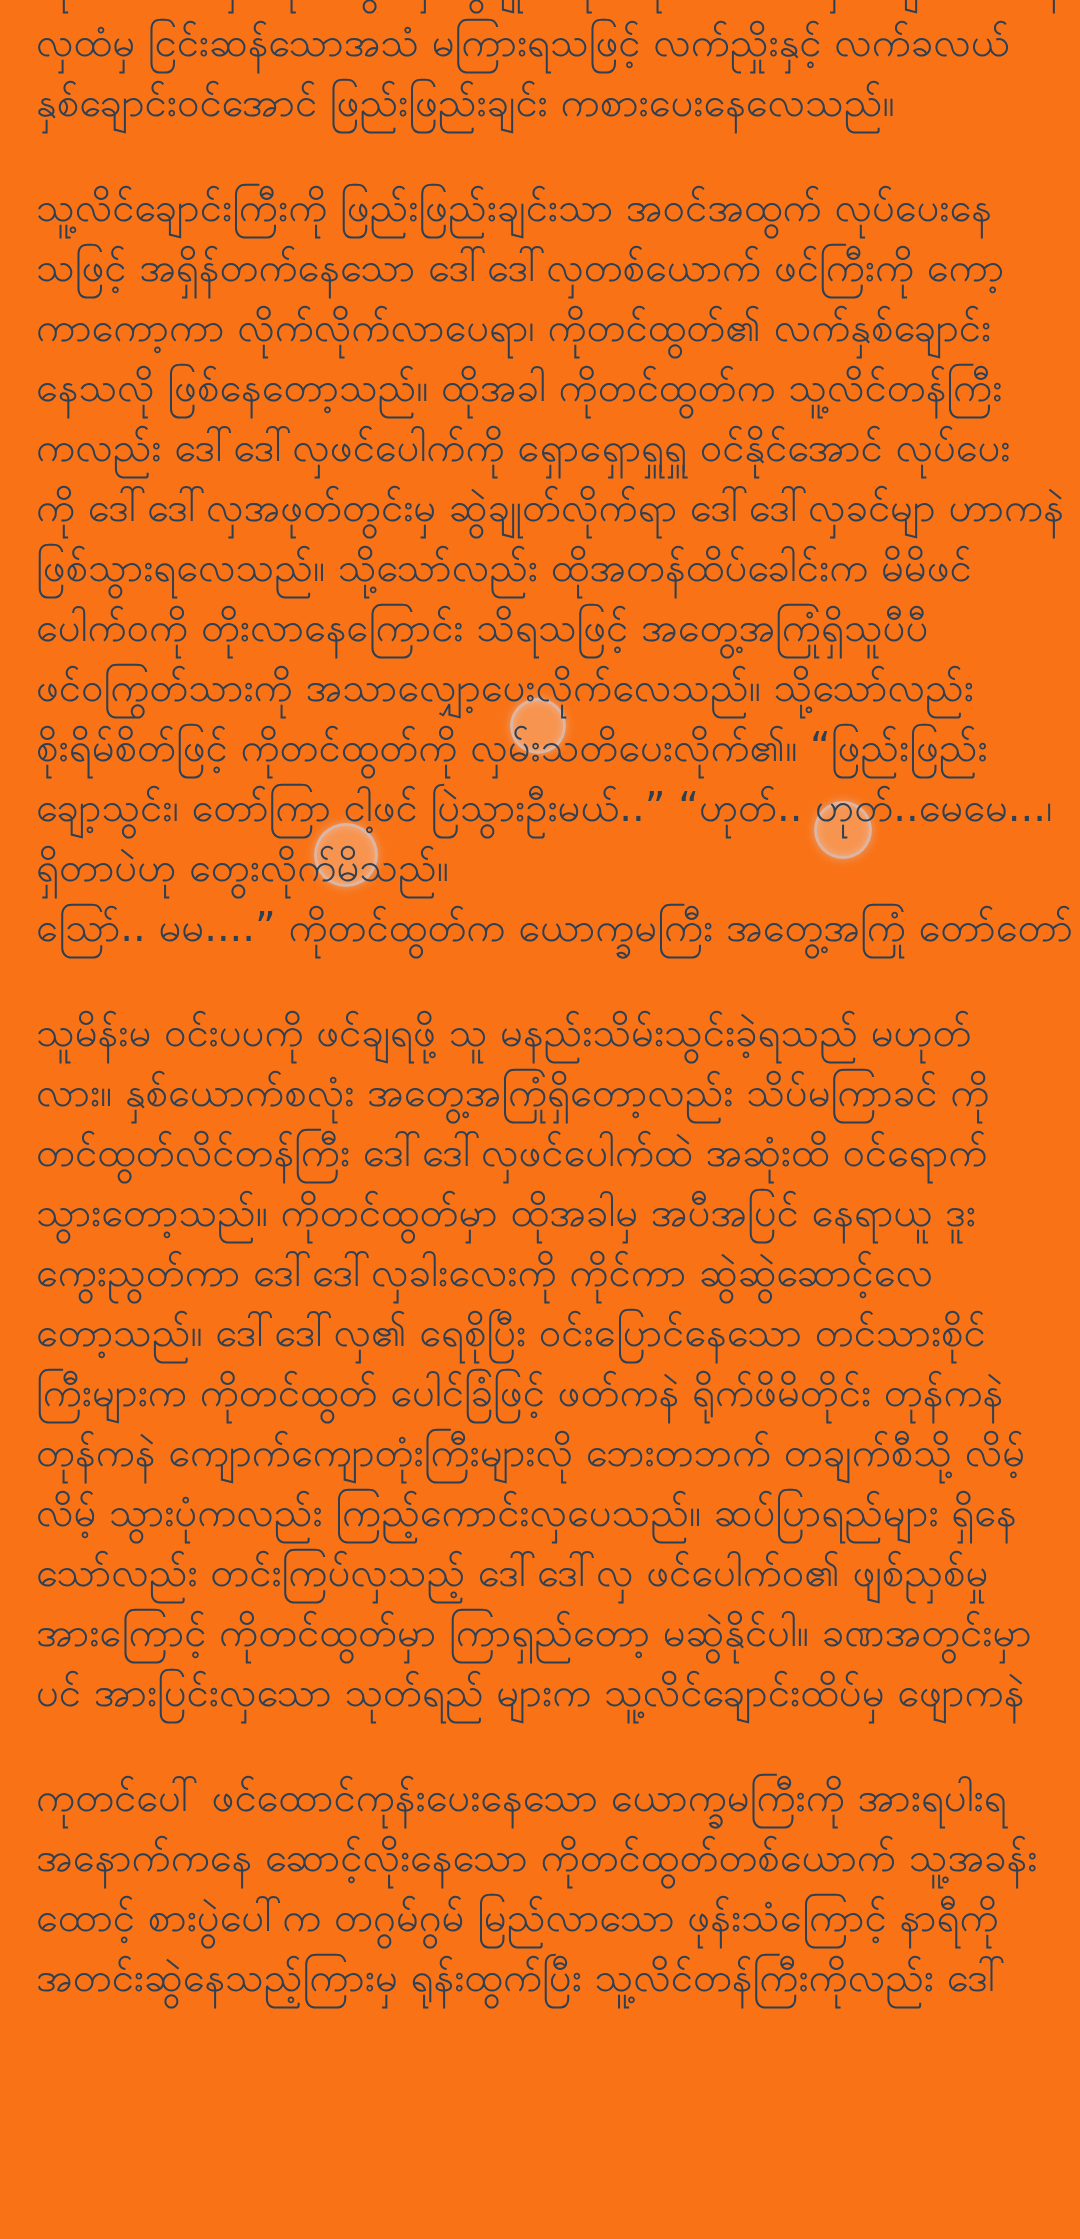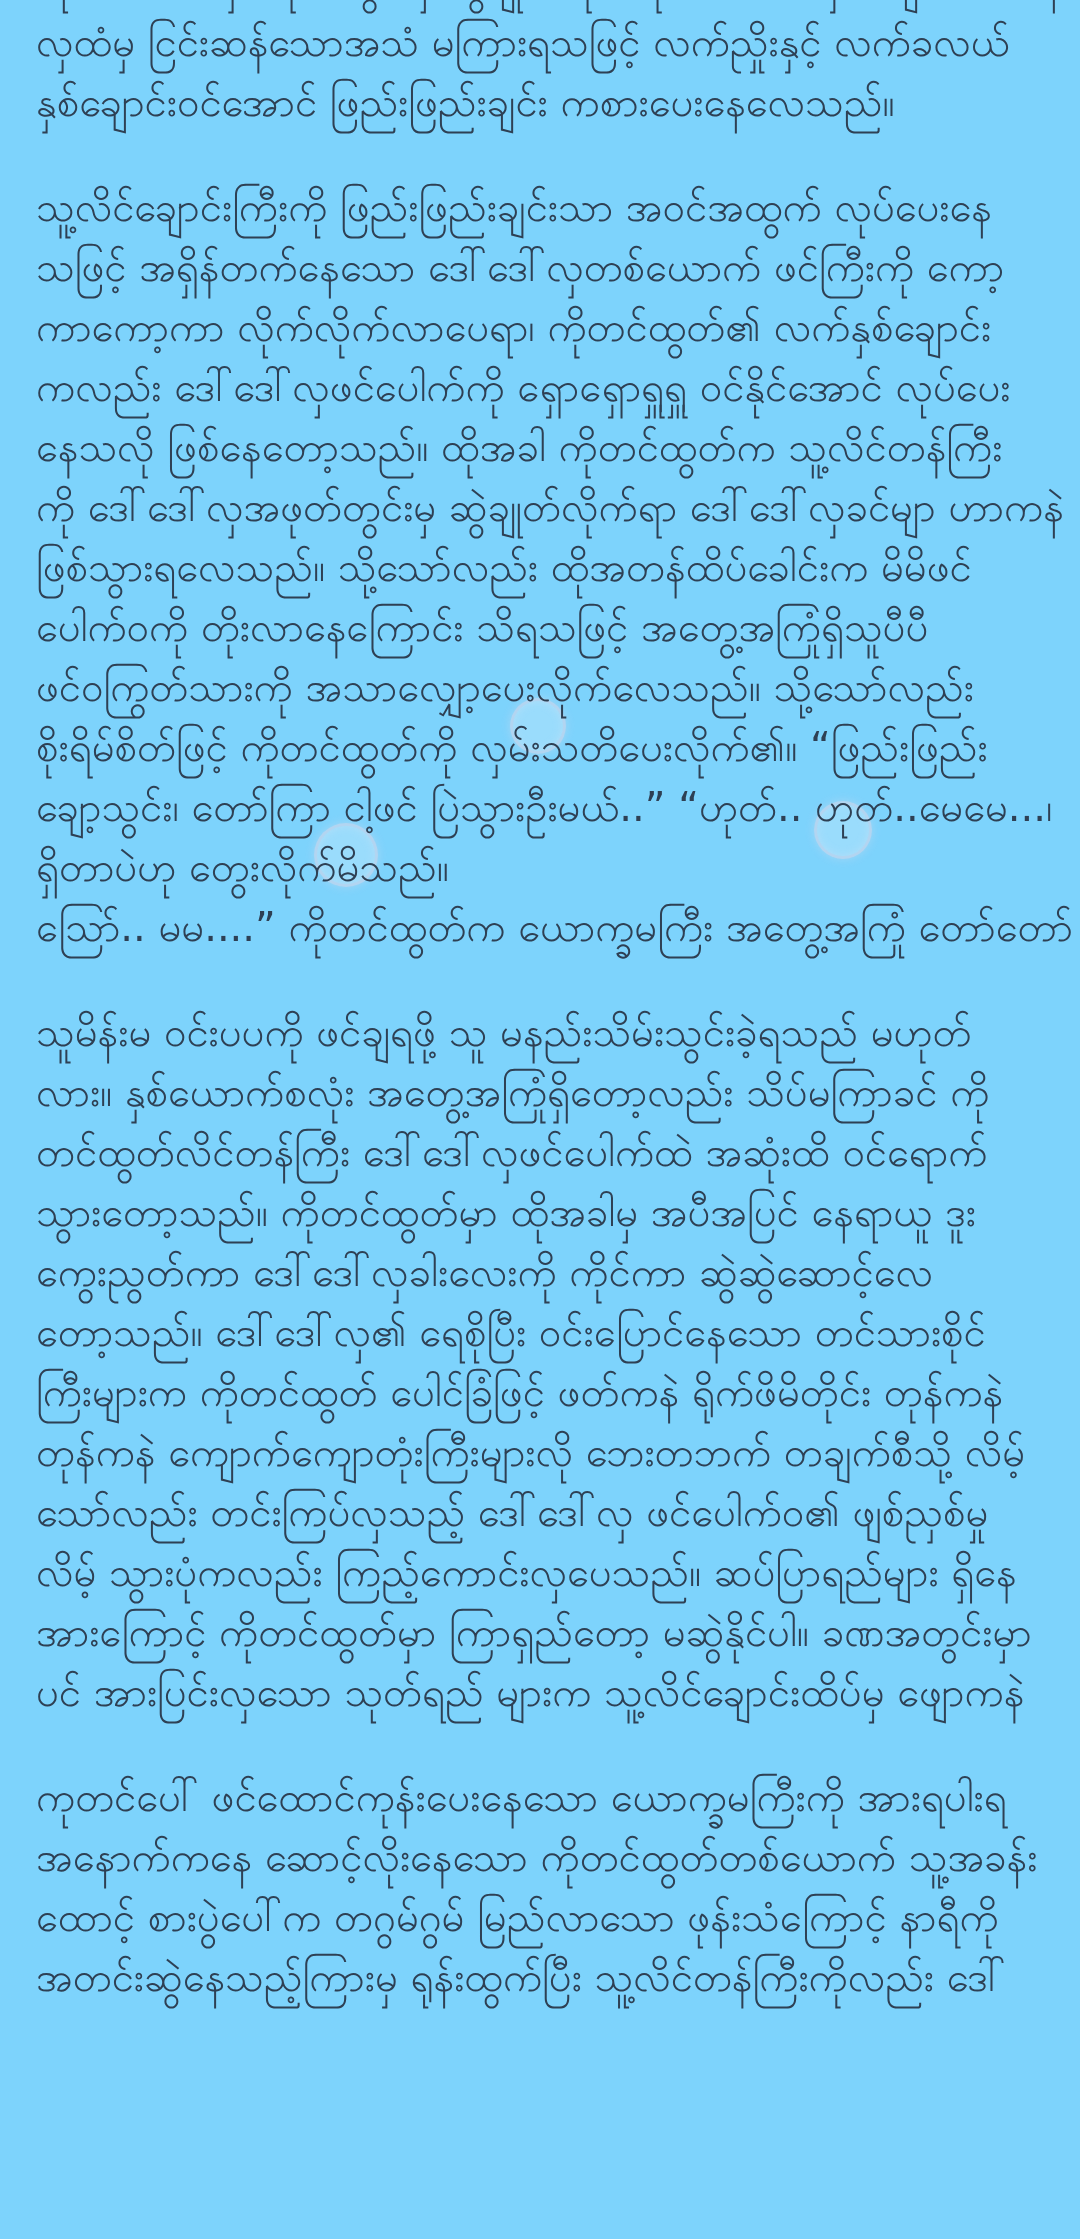--- a/index.html
+++ b/index.html
@@ -7,21 +7,21 @@
     padding: 0;
     width: 1080px;
     height: 2239px;
     overflow: hidden;
     background: #fcfcfe;
   }
   .page {
     position: relative;
     width: 1080px;
     height: 2239px;
-    background: #7dd3fc;
+    background: #f97316;
     overflow: hidden;
     font-family: "DejaVu Sans", sans-serif;
   }
   .content {
     position: relative;
     z-index: 2;
     padding: 0 28px 0 36px;
     margin-top: -48px;
     color: #2e4054;
     font-size: 40px;
@@ -61,42 +61,42 @@
   <div class="content" id="content">
       <div class="line fragment">ကို ဒေါ်ဒေါ်လှအဖုတ်တွင်းမှ ဆွဲချုတ်လိုက်ရာ ဒေါ်ဒေါ်လှခင်မျာ ဟာကနဲ</div>
       <div class="para">
         <div class="line">လှထံမှ ငြင်းဆန်သောအသံ မကြားရသဖြင့် လက်ညှိုးနှင့် လက်ခလယ်</div>
         <div class="line">နှစ်ချောင်းဝင်အောင် ဖြည်းဖြည်းချင်း ကစားပေးနေလေသည်။</div>
       </div>
       <div class="para">
         <div class="line">သူ့လိင်ချောင်းကြီးကို ဖြည်းဖြည်းချင်းသာ အဝင်အထွက် လုပ်ပေးနေ</div>
         <div class="line">သဖြင့် အရှိန်တက်နေသော ဒေါ်ဒေါ်လှတစ်ယောက် ဖင်ကြီးကို ကော့</div>
         <div class="line">ကာကော့ကာ လိုက်လိုက်လာပေရာ၊ ကိုတင်ထွတ်၏ လက်နှစ်ချောင်း</div>
+        <div class="line">နေသလို ဖြစ်နေတော့သည်။ ထိုအခါ ကိုတင်ထွတ်က သူ့လိင်တန်ကြီး</div>
         <div class="line">ကလည်း ဒေါ်ဒေါ်လှဖင်ပေါက်ကို ရှောရှောရှူရှူ ဝင်နိုင်အောင် လုပ်ပေး</div>
-        <div class="line">နေသလို ဖြစ်နေတော့သည်။ ထိုအခါ ကိုတင်ထွတ်က သူ့လိင်တန်ကြီး</div>
         <div class="line">ကို ဒေါ်ဒေါ်လှအဖုတ်တွင်းမှ ဆွဲချုတ်လိုက်ရာ ဒေါ်ဒေါ်လှခင်မျာ ဟာကနဲ</div>
         <div class="line">ဖြစ်သွားရလေသည်။ သို့သော်လည်း ထိုအတန်ထိပ်ခေါင်းက မိမိဖင်</div>
         <div class="line">ပေါက်ဝကို တိုးလာနေကြောင်း သိရသဖြင့် အတွေ့အကြုံရှိသူပီပီ</div>
         <div class="line">ဖင်ဝကြွတ်သားကို အသာလျှော့ပေးလိုက်လေသည်။ သို့သော်လည်း</div>
         <div class="line">စိုးရိမ်စိတ်ဖြင့် ကိုတင်ထွတ်ကို လှမ်းသတိပေးလိုက်၏။ “ဖြည်းဖြည်း</div>
         <div class="line">ချော့သွင်း၊ တော်ကြာ ငါ့ဖင် ပြဲသွားဦးမယ်..” “ဟုတ်.. ဟုတ်..မေမေ...၊</div>
         <div class="line">ရှိတာပဲဟု တွေးလိုက်မိသည်။</div>
         <div class="line">သြော်.. မမ....” ကိုတင်ထွတ်က ယောက္ခမကြီး အတွေ့အကြုံ တော်တော်</div>
       </div>
       <div class="para">
         <div class="line">သူမိန်းမ ဝင်းပပကို ဖင်ချရဖို့ သူ မနည်းသိမ်းသွင်းခဲ့ရသည် မဟုတ်</div>
         <div class="line">လား။ နှစ်ယောက်စလုံး အတွေ့အကြုံရှိတော့လည်း သိပ်မကြာခင် ကို</div>
         <div class="line">တင်ထွတ်လိင်တန်ကြီး ဒေါ်ဒေါ်လှဖင်ပေါက်ထဲ အဆုံးထိ ဝင်ရောက်</div>
         <div class="line">သွားတော့သည်။ ကိုတင်ထွတ်မှာ ထိုအခါမှ အပီအပြင် နေရာယူ ဒူး</div>
         <div class="line">ကွေးညွတ်ကာ ဒေါ်ဒေါ်လှခါးလေးကို ကိုင်ကာ ဆွဲဆွဲဆောင့်လေ</div>
         <div class="line">တော့သည်။ ဒေါ်ဒေါ်လှ၏ ရေစိုပြီး ဝင်းပြောင်နေသော တင်သားစိုင်</div>
         <div class="line">ကြီးများက ကိုတင်ထွတ် ပေါင်ခြံဖြင့် ဖတ်ကနဲ ရိုက်ဖိမိတိုင်း တုန်ကနဲ</div>
         <div class="line">တုန်ကနဲ ကျောက်ကျောတုံးကြီးများလို ဘေးတဘက် တချက်စီသို့ လိမ့်</div>
+        <div class="line">လိမ့် သွားပုံကလည်း ကြည့်ကောင်းလှပေသည်။ ဆပ်ပြာရည်များ ရှိနေ</div>
         <div class="line">သော်လည်း တင်းကြပ်လှသည့် ဒေါ်ဒေါ်လှ ဖင်ပေါက်ဝ၏ ဖျစ်ညှစ်မှု</div>
-        <div class="line">လိမ့် သွားပုံကလည်း ကြည့်ကောင်းလှပေသည်။ ဆပ်ပြာရည်များ ရှိနေ</div>
         <div class="line">အားကြောင့် ကိုတင်ထွတ်မှာ ကြာရှည်တော့ မဆွဲနိုင်ပါ။ ခဏအတွင်းမှာ</div>
         <div class="line">ပင် အားပြင်းလှသော သုတ်ရည် များက သူ့လိင်ချောင်းထိပ်မှ ဖျောကနဲ</div>
       </div>
       <div class="para">
         <div class="line">ကုတင်ပေါ် ဖင်ထောင်ကုန်းပေးနေသော ယောက္ခမကြီးကို အားရပါးရ</div>
         <div class="line">အနောက်ကနေ ဆောင့်လိုးနေသော ကိုတင်ထွတ်တစ်ယောက် သူ့အခန်း</div>
         <div class="line">ထောင့် စားပွဲပေါ်က တဂွမ်ဂွမ် မြည်လာသော ဖုန်းသံကြောင့် နာရီကို</div>
         <div class="line">အတင်းဆွဲနေသည့်ကြားမှ ရုန်းထွက်ပြီး သူ့လိင်တန်ကြီးကိုလည်း ဒေါ်</div>
       </div>
     </div>

